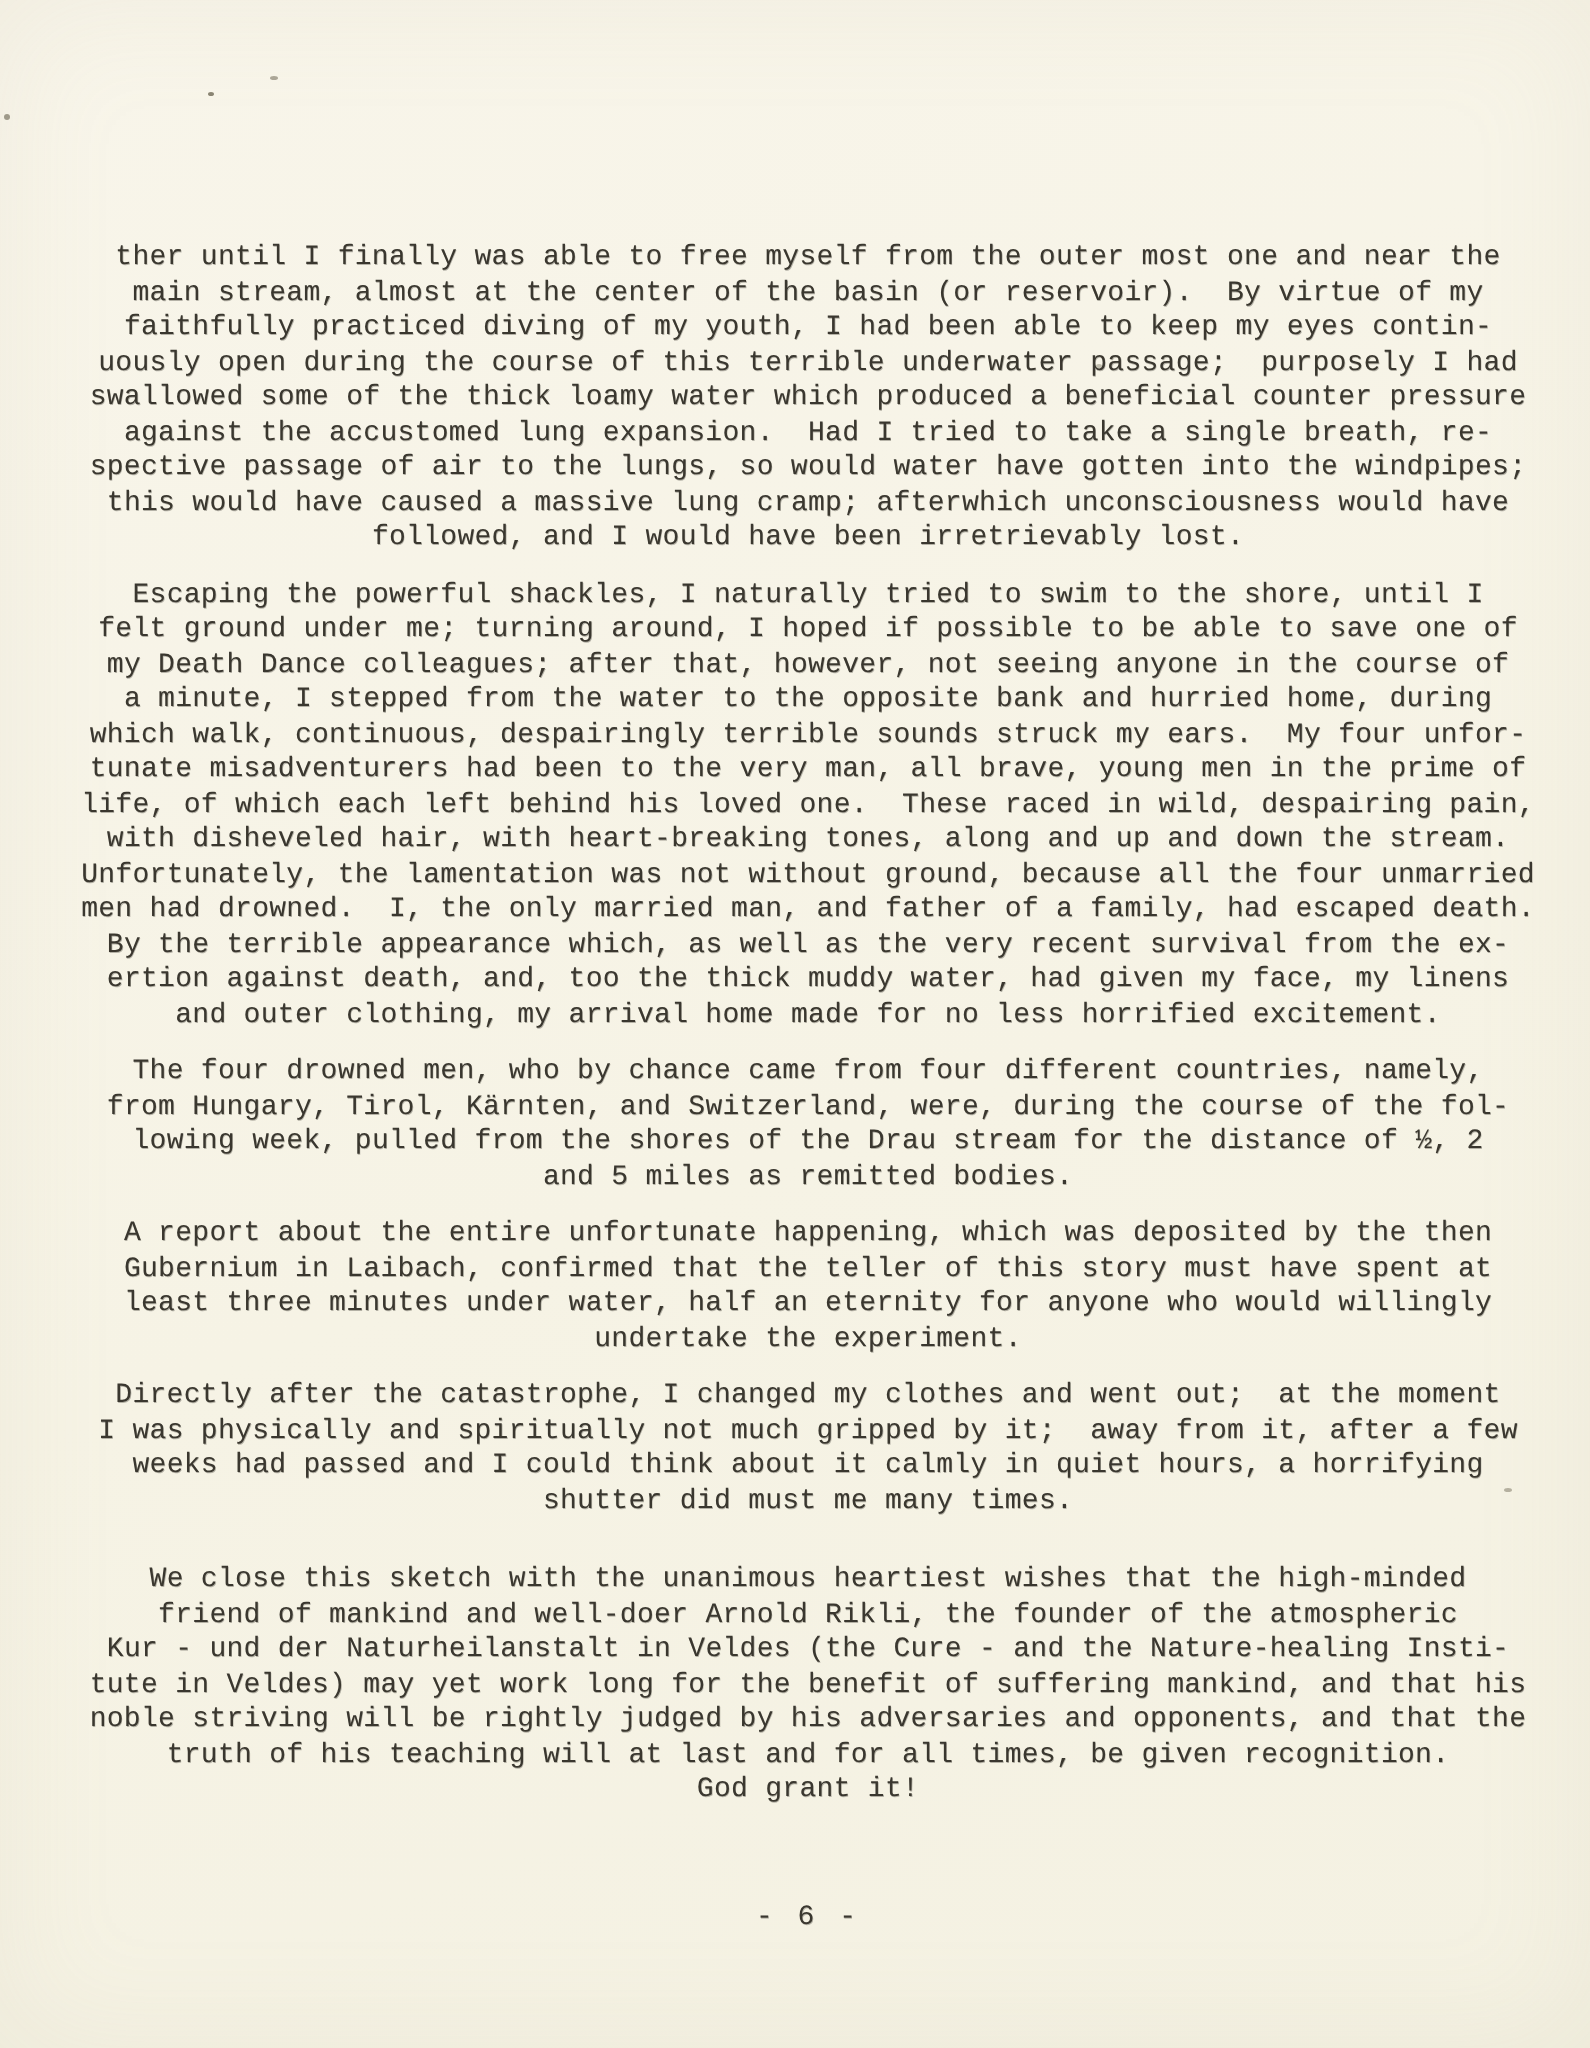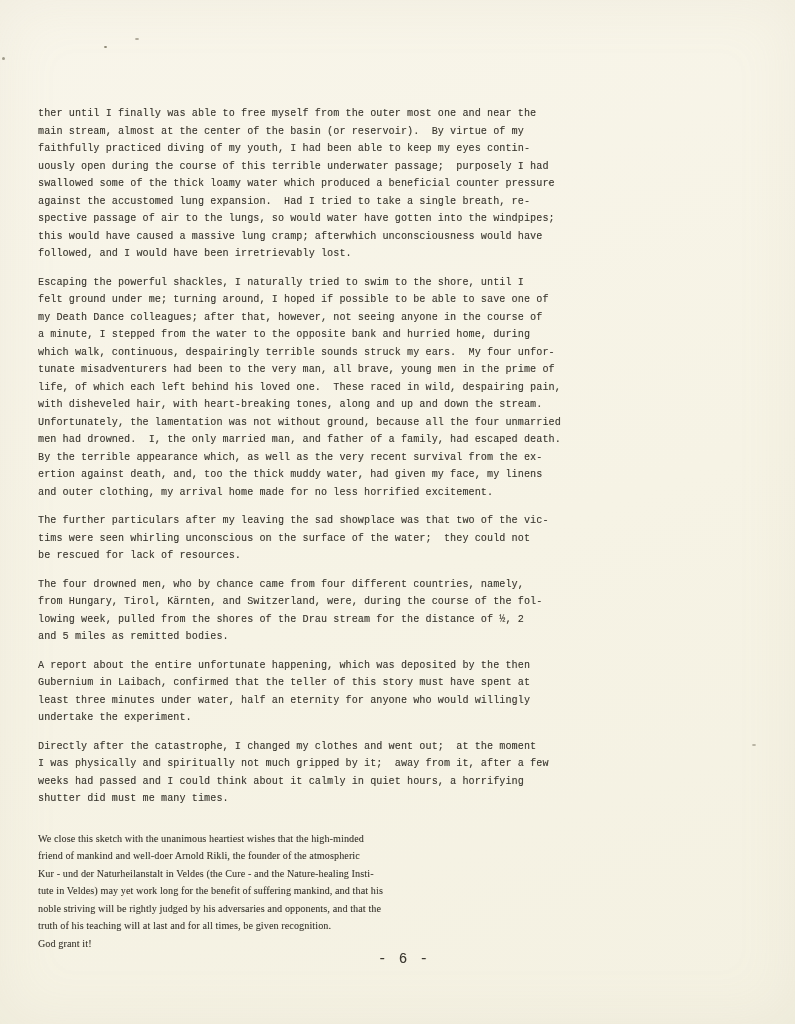--- a/index.html
+++ b/index.html
@@ -16,36 +16,36 @@
   }
   .page {
     position: relative;
     width: 795px;
     height: 1024px;
     background: linear-gradient(160deg, #f8f5ea 0%, #f6f3e5 55%, #f4f1e2 100%);
     box-shadow: inset 0 0 60px rgba(190,180,150,0.12);
   }
   .text-block {
     position: absolute;
-    top: 105px;
+    top: 121px;
     left: 38px;
     width: 732px;
     color: #3a372f;
-    font-size: 10px;
+    font-size: 14px;
     line-height: 17.5px;
     letter-spacing: 0.15px;
+    text-align: center;
   }
   .para {
     margin: 0 0 11px 0;
     white-space: pre;
     text-shadow: 0.3px 0.3px 0 rgba(58,55,47,0.35);
   }
   .para.extra-gap {
     margin-top: 22px;
-    font-family: Liberation Serif, serif;
   }
   .page-number {
     position: absolute;
     top: 951px;
     left: 38px;
     width: 732px;
     text-align: center;
     color: #3a372f;
     font-size: 14px;
     letter-spacing: 2px;
@@ -88,23 +88,20 @@
 a minute, I stepped from the water to the opposite bank and hurried home, during
 which walk, continuous, despairingly terrible sounds struck my ears.  My four unfor-
 tunate misadventurers had been to the very man, all brave, young men in the prime of
 life, of which each left behind his loved one.  These raced in wild, despairing pain,
 with disheveled hair, with heart-breaking tones, along and up and down the stream.
 Unfortunately, the lamentation was not without ground, because all the four unmarried
 men had drowned.  I, the only married man, and father of a family, had escaped death.
 By the terrible appearance which, as well as the very recent survival from the ex-
 ertion against death, and, too the thick muddy water, had given my face, my linens
 and outer clothing, my arrival home made for no less horrified excitement.</p>
-      <p class="para">The further particulars after my leaving the sad showplace was that two of the vic-
-tims were seen whirling unconscious on the surface of the water;  they could not
-be rescued for lack of resources.</p>
       <p class="para">The four drowned men, who by chance came from four different countries, namely,
 from Hungary, Tirol, Kärnten, and Switzerland, were, during the course of the fol-
 lowing week, pulled from the shores of the Drau stream for the distance of ½, 2
 and 5 miles as remitted bodies.</p>
       <p class="para">A report about the entire unfortunate happening, which was deposited by the then
 Gubernium in Laibach, confirmed that the teller of this story must have spent at
 least three minutes under water, half an eternity for anyone who would willingly
 undertake the experiment.</p>
       <p class="para">Directly after the catastrophe, I changed my clothes and went out;  at the moment
 I was physically and spiritually not much gripped by it;  away from it, after a few

